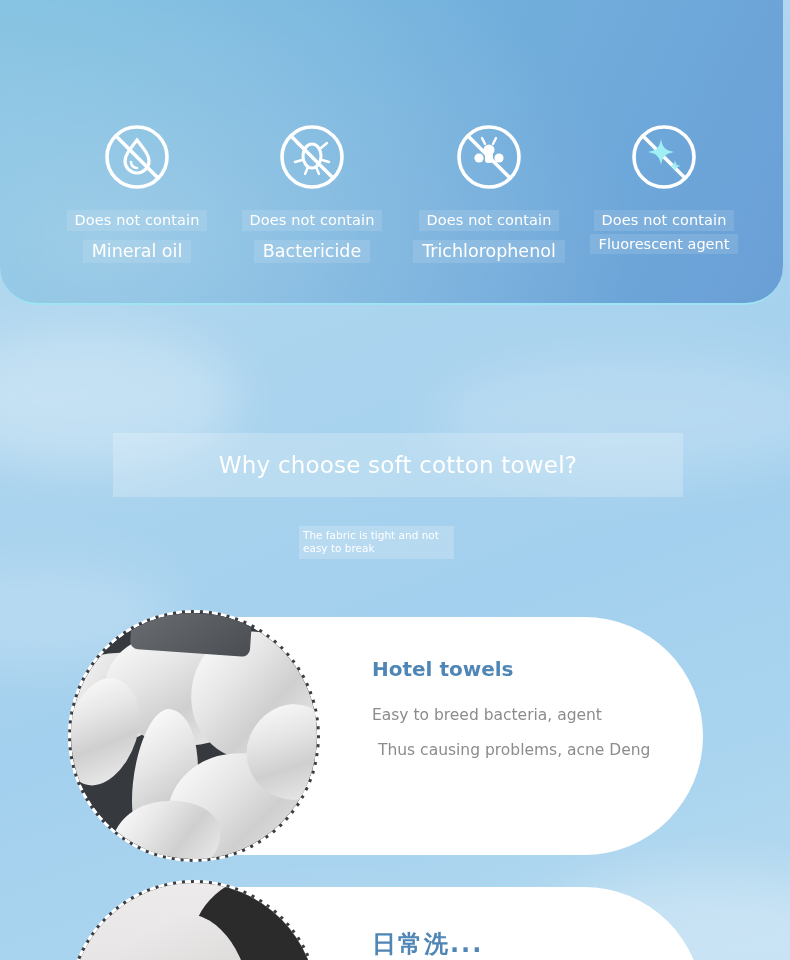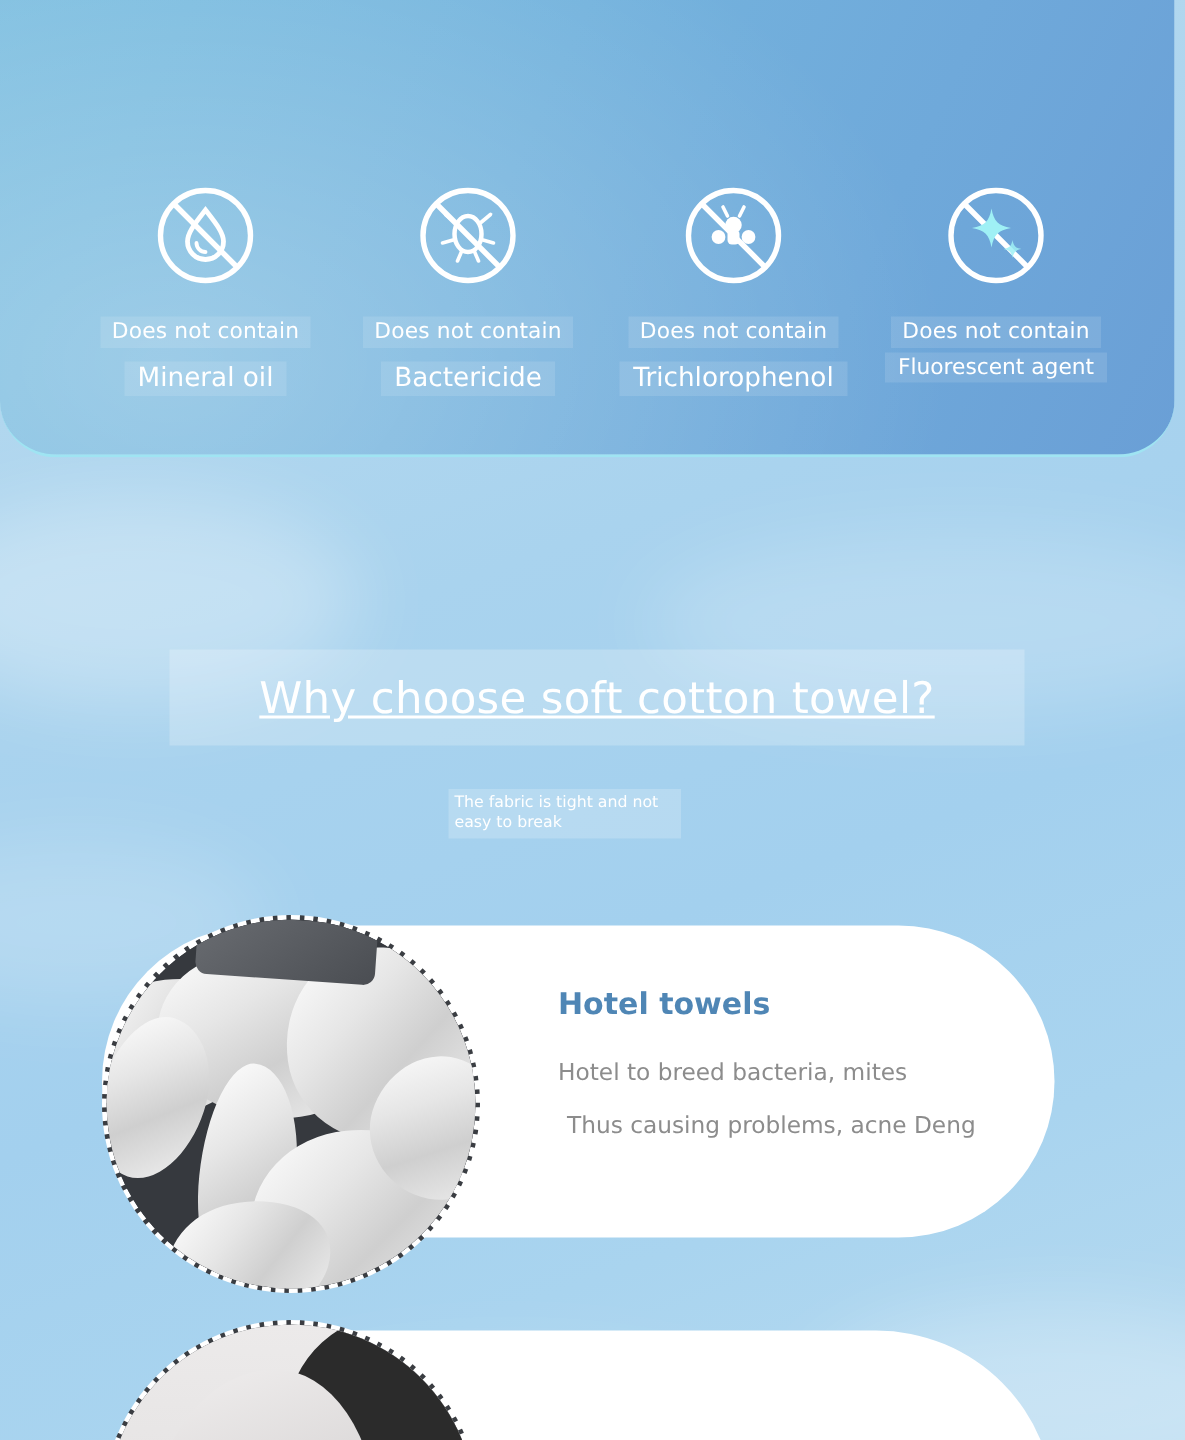--- a/index.html
+++ b/index.html
@@ -56,38 +56,38 @@
   }
   .badge-name.wrap { font-size:14.5px; line-height:18px; white-space:normal; margin-top:3px; }
 
   
   .heading-band {
     position:absolute; left:113px; top:433px; width:570px; height:64px;
     background:rgba(255,255,255,.22);
     display:flex; align-items:center; justify-content:center;
   }
   .heading-text {
-    color:#ffffff; font-size:29px; line-height:40px; font-weight:400;
-    letter-spacing:.2px; white-space:nowrap;text-decoration:underline;
+    color:#ffffff; font-size:23px; line-height:40px; font-weight:400;
+    letter-spacing:.2px; white-space:nowrap;
   }
 
   .sub-band {
     position:absolute; left:299px; top:526px; width:155px;
     background:rgba(255,255,255,.20);
     padding:3px 4px 4px 4px;
   }
   .sub-text { color:#ffffff; font-size:10.5px; line-height:13px; }
 
   
   .card {
     position:absolute;
     background:#ffffff;
     border-radius:120px;
   }
-  .card-1 { left:68px; top:617px; width:635px; height:208px; }
+  .card-1 { left:68px; top:617px; width:635px; height:238px; }
   .card-2 { left:68px; top:887px; width:635px; height:238px; }
 
   .card-photo {
     position:absolute; left:0px; top:-7px;
     width:252px; height:252px;
     border-radius:50%;
     border:3px dashed #ffffff;
     overflow:hidden;
     background:#3a3d42;
   }
@@ -194,26 +194,29 @@
     <div class="towel" style="left:62px;   top:96px;  width:64px;  height:150px; transform:rotate(6deg);"></div>
     <div class="towel" style="left:96px;   top:140px; width:150px; height:120px; transform:rotate(-5deg);"></div>
     <div class="towel" style="left:-4px;   top:64px;  width:70px;  height:110px; transform:rotate(18deg);"></div>
     <div class="towel" style="left:176px;  top:92px;  width:95px;  height:95px;  transform:rotate(22deg);"></div>
     <div class="towel" style="left:40px;   top:188px; width:110px; height:80px;  transform:rotate(-12deg);"></div>
     <div class="towel" style="left:60px;   top:0px;   width:120px; height:40px;  background:linear-gradient(140deg,#6a6d72,#4a4d52); border-radius:8px; transform:rotate(4deg);"></div>
   </div>
 
   <div class="card-body">
     <h3 class="card-title">Hotel towels</h3>
-    <p class="card-line">Hotel to breed bacteria, mites</p>
+    <p class="card-line">Easy to breed bacteria, agent</p>
     <p class="card-line indent">Thus causing problems, acne Deng</p>
   </div>
 </article>
 
 <article class="card card-2">
   <div class="card-photo">
     <div class="face-bg"></div>
     <div class="hair" style="left:118px; top:-8px; width:150px; height:118px; transform:rotate(-10deg);"></div>
     <div class="skin" style="left:30px;  top:30px; width:150px; height:180px; border-radius:55% 45% 50% 50% / 60% 55% 45% 40%;"></div>
 
   </div>
 
+  <div class="card-body" style="top:42px;">
+    <h3 class="card-title-cn">日常洗...</h3>
+  </div>
 </article>
 
 </body></html>

